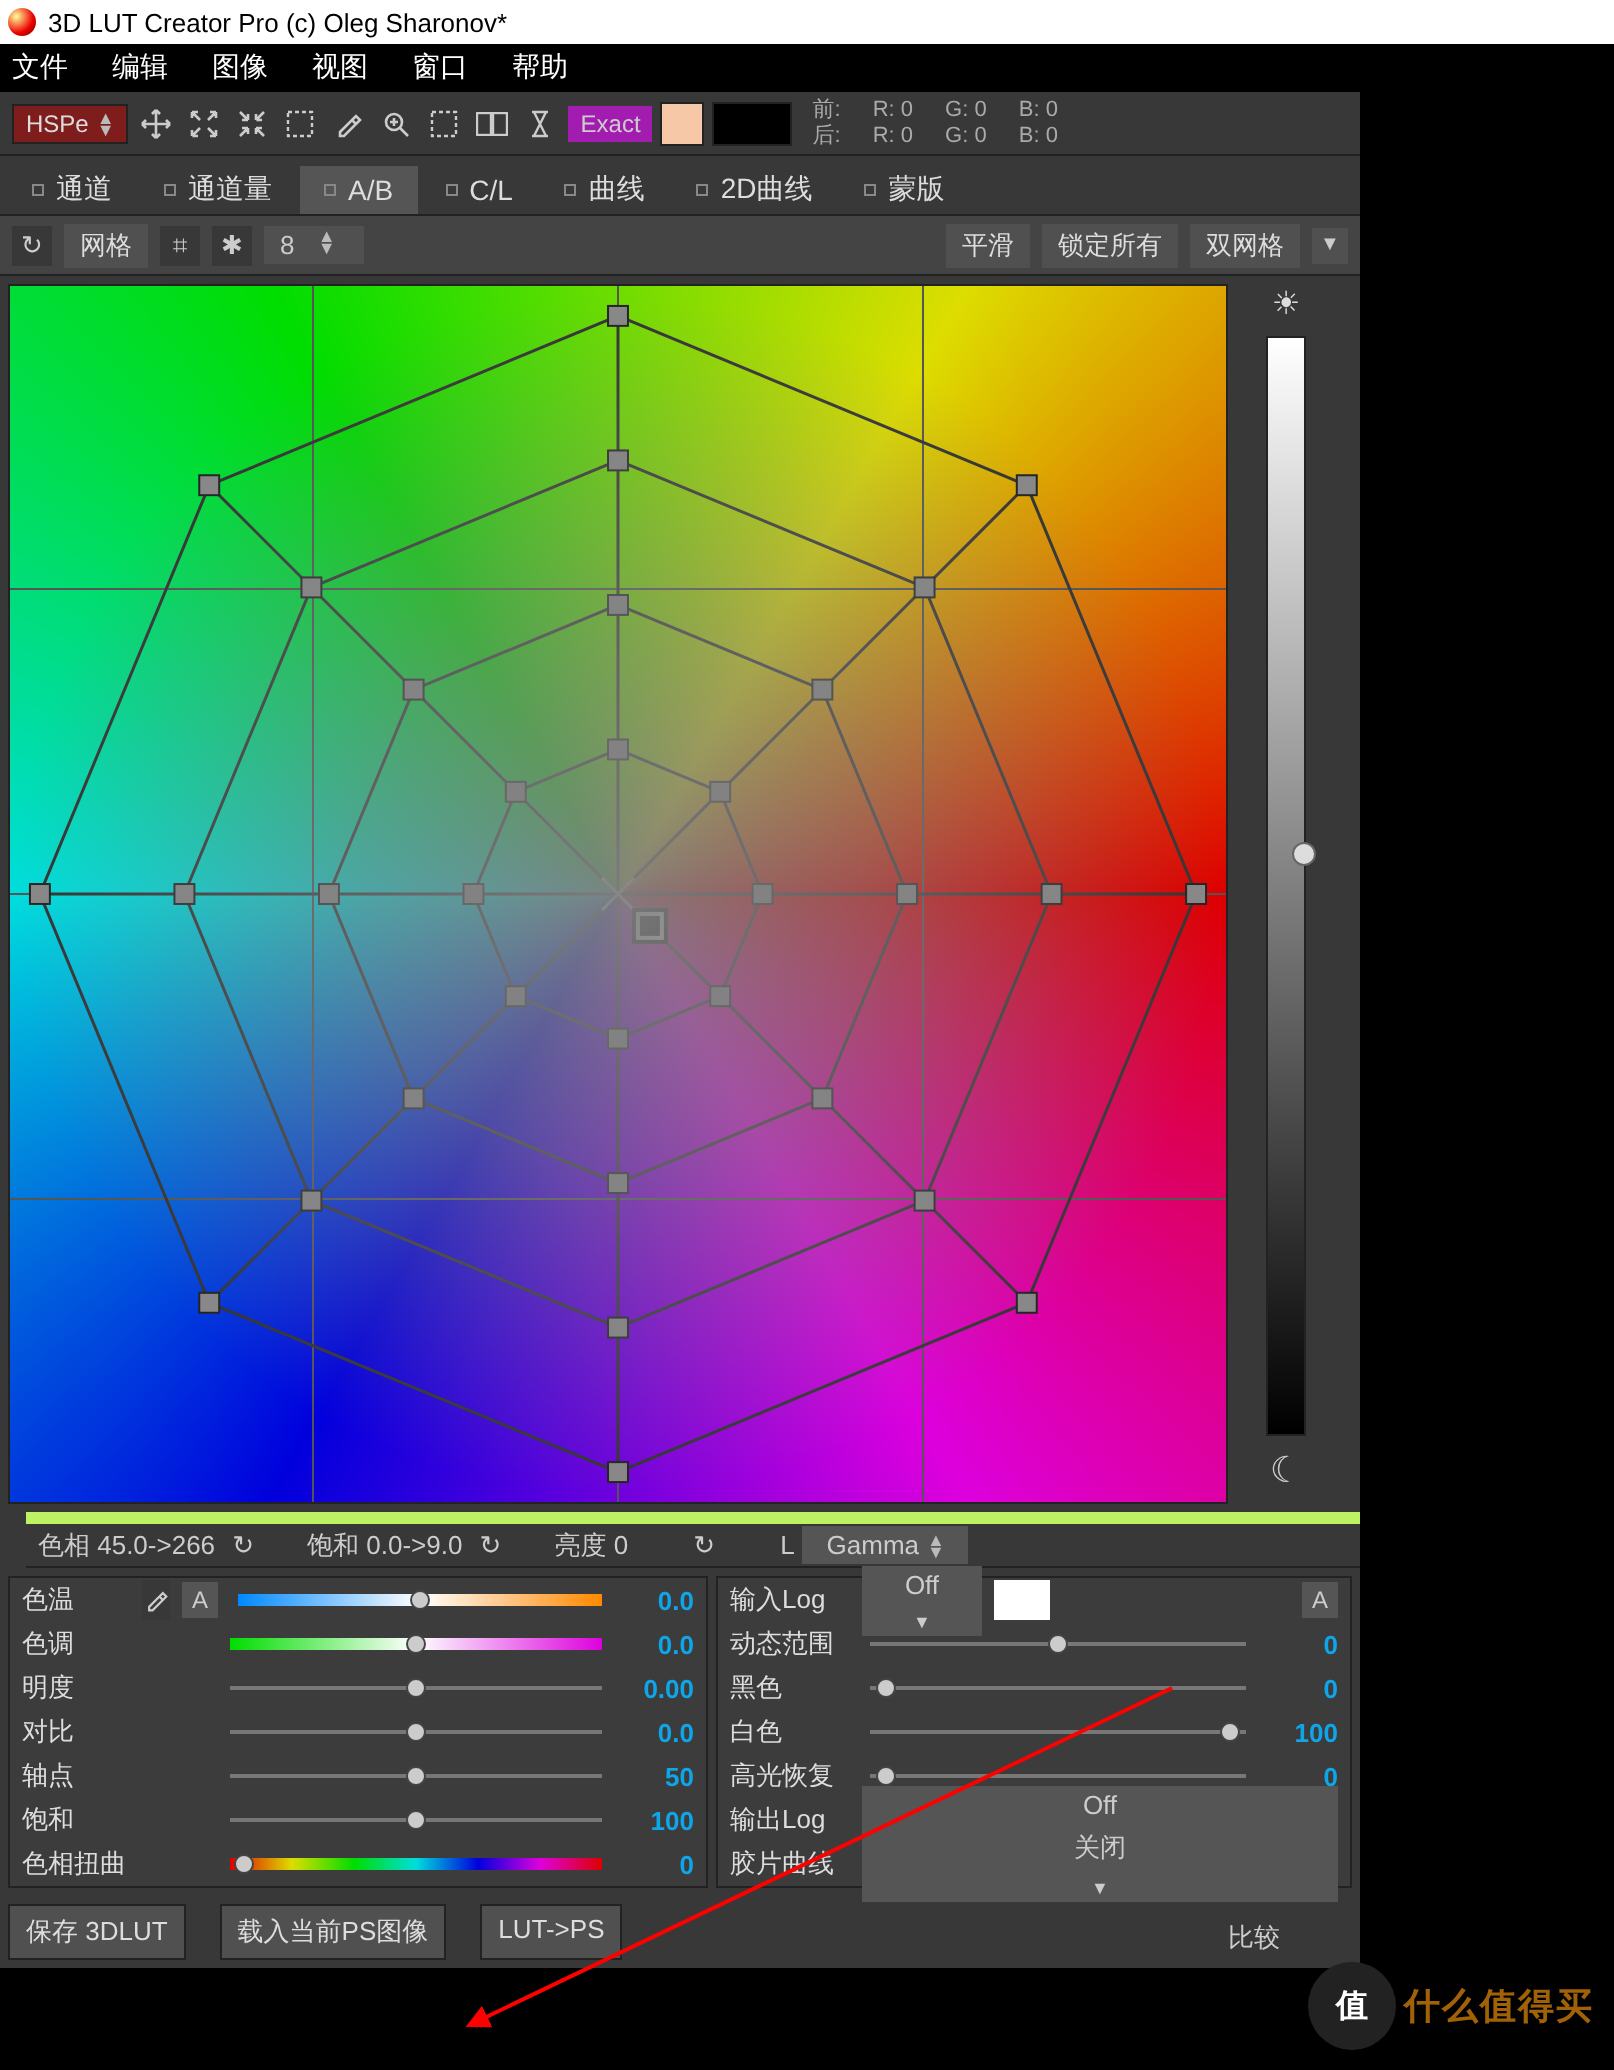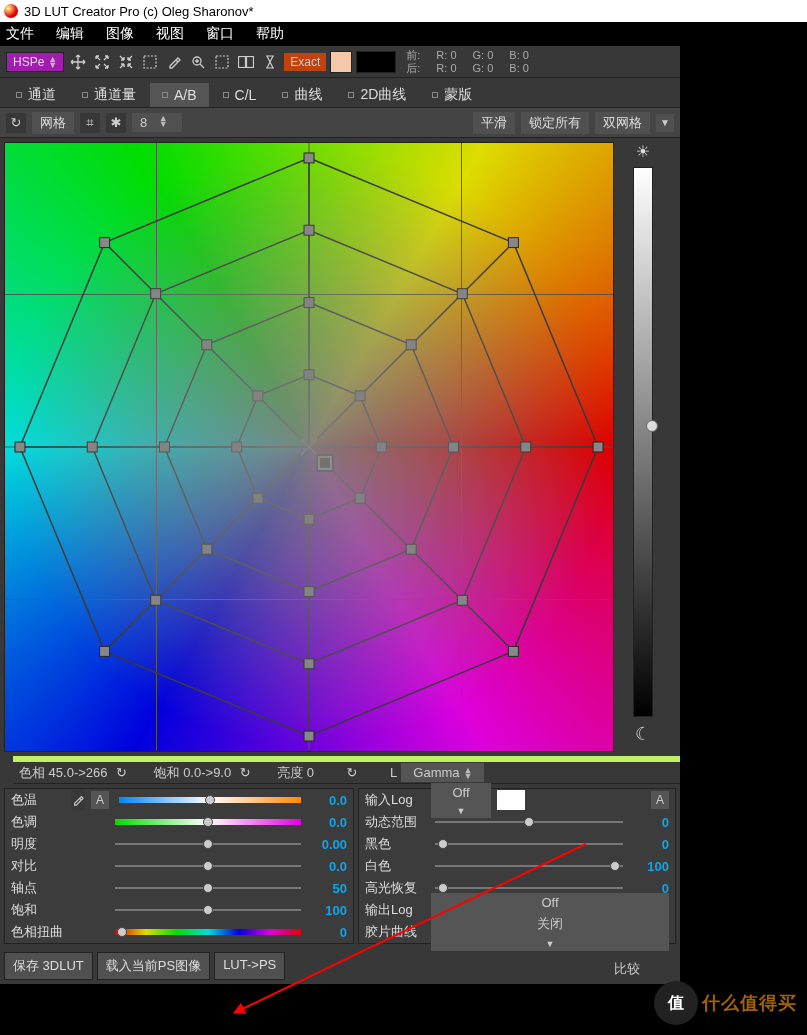--- a/index.html
+++ b/index.html
@@ -5,25 +5,25 @@
   * { box-sizing: border-box; margin: 0; padding: 0; font-family: "Microsoft YaHei", sans-serif; }
   body { background: #000; width: 807px; height: 1035px; overflow: hidden; color: #ccc; font-size: 13px; position: relative; }
   .titlebar { background: #fff; height: 22px; display: flex; align-items: center; padding-left: 4px; gap: 6px; }
   .title-icon { width: 14px; height: 14px; border-radius: 50%; background: radial-gradient(circle at 30% 30%, #ff9, #e00 60%, #600); }
   .title-text { color: #000; font-size: 13px; }
   .menubar { background: #000; height: 24px; display: flex; align-items: center; padding-left: 6px; gap: 22px; color: #fff; font-size: 14px; }
   .appbody { position: absolute; top: 46px; left: 0; width: 680px; background: #383838; color: #ccc; }
 
   
   .top-tools { display: flex; align-items: center; height: 32px; background: #383838; border-bottom: 1px solid #222; padding-left: 6px; gap: 4px; font-size: 12px; }
-  .hsp-box { background: #a21caf; color: #ddd; padding: 2px 6px; border: 1px solid #222; display: flex; align-items: center; gap: 4px; }
+  .hsp-box { background: #7f1d1d; color: #ddd; padding: 2px 6px; border: 1px solid #222; display: flex; align-items: center; gap: 4px; }
   .caret-up-down { display: inline-block; line-height: 6px; font-size: 9px; color: #bbb; }
   .glyph-btn { width: 20px; height: 20px; display: flex; align-items: center; justify-content: center; color: #ccc; font-size: 13px; background: #383838; }
   .glyph-btn svg { stroke: #ccc; }
-  .exact-btn { background: #c2410c; padding: 2px 6px; font-size: 12px; text-align: center; }
+  .exact-btn { background: #a21caf; padding: 2px 6px; font-size: 12px; text-align: center; }
   .swatch { width: 22px; height: 22px; background: #f6c8a8; border: 1px solid #222; }
   .swatch.black { background: #000; }
   .rgb-col { font-size: 11px; color:#aaa; line-height:13px; display:flex; flex-direction:column; flex:1; padding-left:6px; }
   .rgb-row { display:flex; gap:16px; }
   .rgb-label { white-space:pre; }
 
   
   .tabstrip { display:flex; align-items:flex-end; height:30px; background:#383838; border-bottom:1px solid #222; padding-left:4px; gap:2px; }
   .tab { display:flex; align-items:center; justify-content:center; padding:0 12px; height:24px; color:#ddd; background:#383838; font-size:14px; position:relative; }
   .tab.active { background:#555; }
@@ -62,21 +62,21 @@
   .slider-track.rainbow { height:6px; background: linear-gradient(to right, #d00,#dd0,#0d0,#0dd,#00d,#d0d,#d00); }
   .slider-track.temp { height:6px; background: linear-gradient(to right, #08f,#fff,#f80); }
   .slider-track.tint { height:6px; background: linear-gradient(to right, #0d0,#fff,#d0d); }
   .slider-knob { position:absolute; top:50%; left:50%; transform:translate(-50%,-50%); width:10px; height:10px; border-radius:50%; background:#ccc; border:1px solid #444; }
   .slider-val { width:36px; text-align:right; color:#0ea5e9;font-weight:bold; }
   .dd-box { background:#555; padding:2px 8px; display:flex; align-items:center; gap:6px; min-width:60px; justify-content:space-between;flex-direction:column; }
   .a-btn { width:18px; height:18px; background:#555; display:flex; align-items:center; justify-content:center; font-size:12px; }
   .white-sq { width:28px; height:20px; background:#fff; }
 
   
-  .action-row { display:flex; gap:4px; background:#383838; padding:4px; }
+  .action-row { display:flex; gap:17px; background:#383838; padding:4px; }
   .action-btn { background:#505050; color:#ddd; padding:4px 8px; font-size:13px; border:1px solid #222; }
 
   .compare-lbl { position:absolute; right:40px; bottom:6px; color:#ccc; font-size:13px; }
 
   
   .arrow-svg { position:absolute; pointer-events:none; }
 
   
   .watermark { position:absolute; right:10px; bottom:10px; display:flex; align-items:center; gap:4px; }
   .wm-circle { width:44px; height:44px; border-radius:50%; background:#222; color:#fff; display:flex; align-items:center; justify-content:center; font-size:16px; font-weight:bold; }

